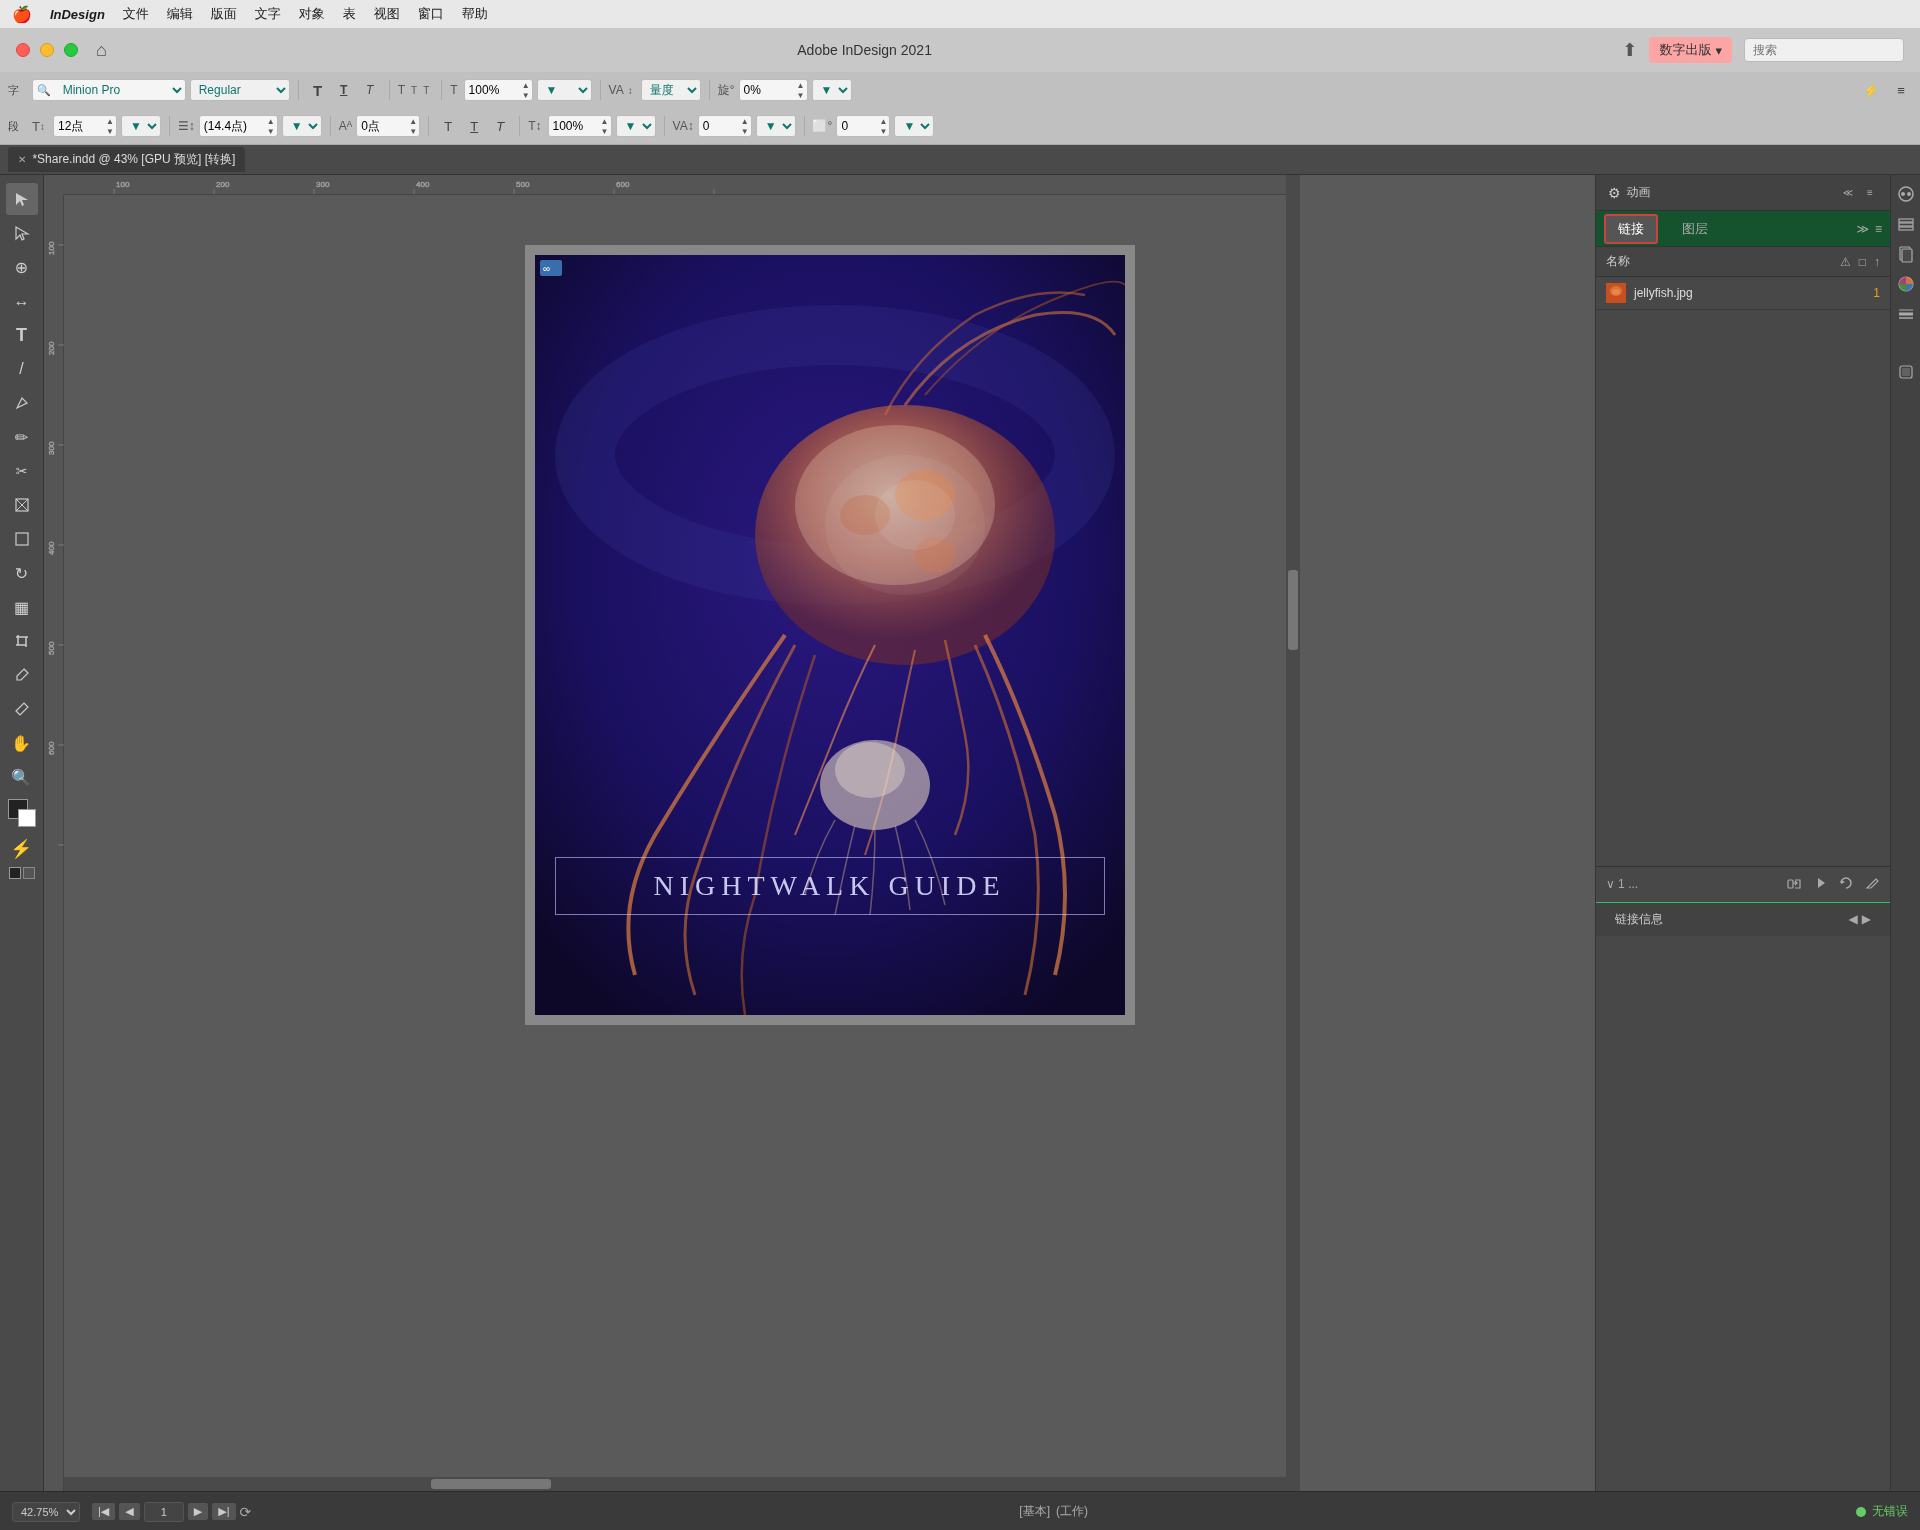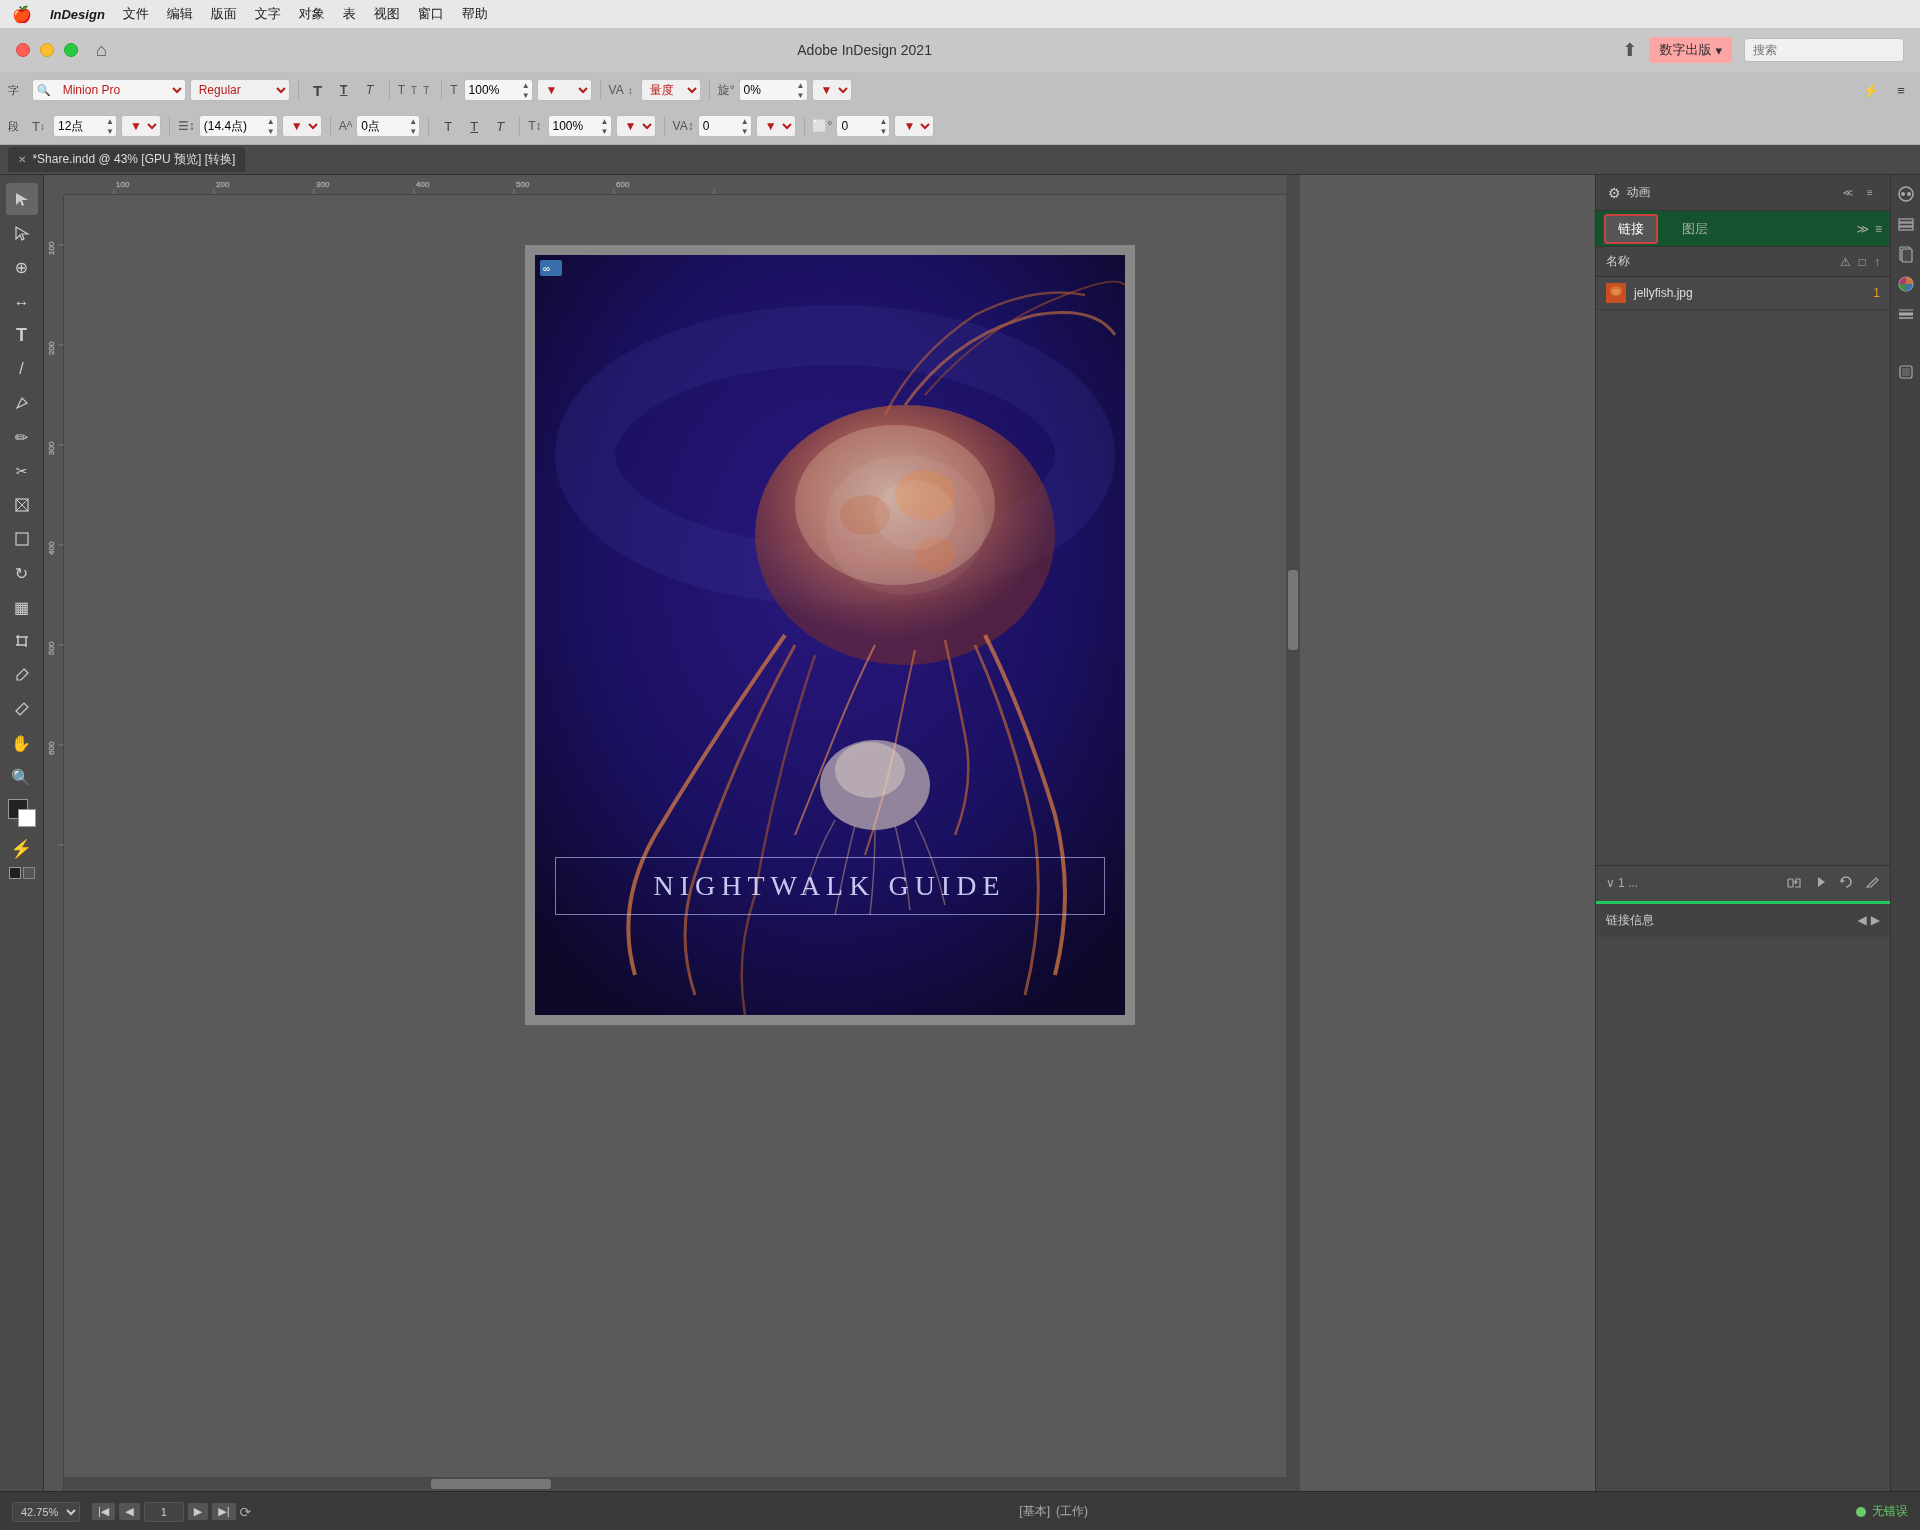--- a/index.html
+++ b/index.html
@@ -22,21 +22,21 @@
     .titlebar-center { font-size: 14px; color: #333; font-weight: 400; }
     .titlebar-right { display: flex; align-items: center; gap: 12px; }
     .share-btn { font-size: 18px; color: #555; }
     .digital-pub { display: flex; align-items: center; gap: 4px; font-size: 13px; color: #333; background: #fca5a5; padding: 4px 10px; border-radius: 4px; cursor: pointer; }
     .search-box { width: 160px; height: 24px; background: #f0f0f0; border: 1px solid #bbb; border-radius: 4px; padding: 0 8px; font-size: 12px; }
 
     
     .toolbar { background: #c0c0c0; border-bottom: 1px solid #aaa; }
     .toolbar-row { display: flex; align-items: center; padding: 4px 8px; gap: 4px; height: 36px; }
     .toolbar-label { font-size: 11px; color: #444; width: 20px; }
-    .toolbar-select { height: 22px; background: #f0f0f0; border: 1px solid #bbb; border-radius: 3px; padding: 0 4px; font-size: 12px; color: #b91c1c; }
+    .toolbar-select { height: 22px; background: #f0f0f0; border: 1px solid #bbb; border-radius: 3px; padding: 0 4px; font-size: 12px; color: #0f766e; }
     .toolbar-sep { width: 1px; height: 20px; background: #aaa; margin: 0 4px; }
     .toolbar-icon-btn { width: 22px; height: 22px; display: flex; align-items: center; justify-content: center; font-size: 13px; color: #444; cursor: pointer; border-radius: 2px; }
     .toolbar-spinbox { display: flex; align-items: center; background: #f5f5f5; border: 1px solid #bbb; border-radius: 3px; height: 22px; }
     .toolbar-spinbox input { width: 55px; border: none; background: transparent; padding: 0 4px; font-size: 12px; }
     .toolbar-spinbox-btns { display: flex; flex-direction: column; }
     .toolbar-spinbox-btn { width: 12px; height: 10px; font-size: 8px; display: flex; align-items: center; justify-content: center; cursor: pointer; color: #555; }
 
     
     .tabbar { background: #4a4a4a; height: 30px; display: flex; align-items: center; padding: 0 8px; gap: 4px; border-bottom: 1px solid #333; }
     .tab { display: flex; align-items: center; gap: 6px; padding: 4px 10px; background: #5a5a5a; border-radius: 4px 4px 0 0; font-size: 12px; color: #ddd; cursor: pointer; }
@@ -85,21 +85,21 @@
     .links-row { display: flex; align-items: center; padding: 6px 10px; border-bottom: 1px solid #3a3a3a; cursor: pointer; }
     .links-thumb { width: 20px; height: 20px; background: #c85020; border-radius: 2px; margin-right: 8px; display: flex; align-items: center; justify-content: center; font-size: 8px; color: white; }
     .links-filename { flex: 1; font-size: 12px; color: #ddd; }
     .links-page { font-size: 12px; color: #e8a020; }
 
     .links-footer { padding: 8px 10px; border-top: 1px solid #333; display: flex; align-items: center; gap: 8px; }
     .links-count { font-size: 12px; color: #aaa; }
     .links-footer-icons { display: flex; gap: 10px; margin-left: auto; }
     .links-footer-icon { font-size: 14px; color: #aaa; cursor: pointer; }
 
-    .links-info-section { padding: 8px 10px; border-top: 3px solid #22c55e; background: #424242; }
+    .links-info-section { padding: 8px 19px; border-top: 1px solid #22c55e; background: #424242; }
     .links-info-header { display: flex; align-items: center; justify-content: space-between; }
     .links-info-title { font-size: 12px; color: #ccc; }
     .links-info-arrows { display: flex; gap: 4px; font-size: 12px; color: #aaa; }
 
     
     .right-side-icons { width: 30px; background: #424242; border-left: 1px solid #333; display: flex; flex-direction: column; align-items: center; padding: 8px 0; gap: 8px; }
     .side-icon { width: 22px; height: 22px; display: flex; align-items: center; justify-content: center; font-size: 14px; color: #aaa; cursor: pointer; }
 
     
     .statusbar { height: 40px; background: #3a3a3a; border-top: 1px solid #2a2a2a; display: flex; align-items: center; padding: 0 12px; gap: 12px; }

